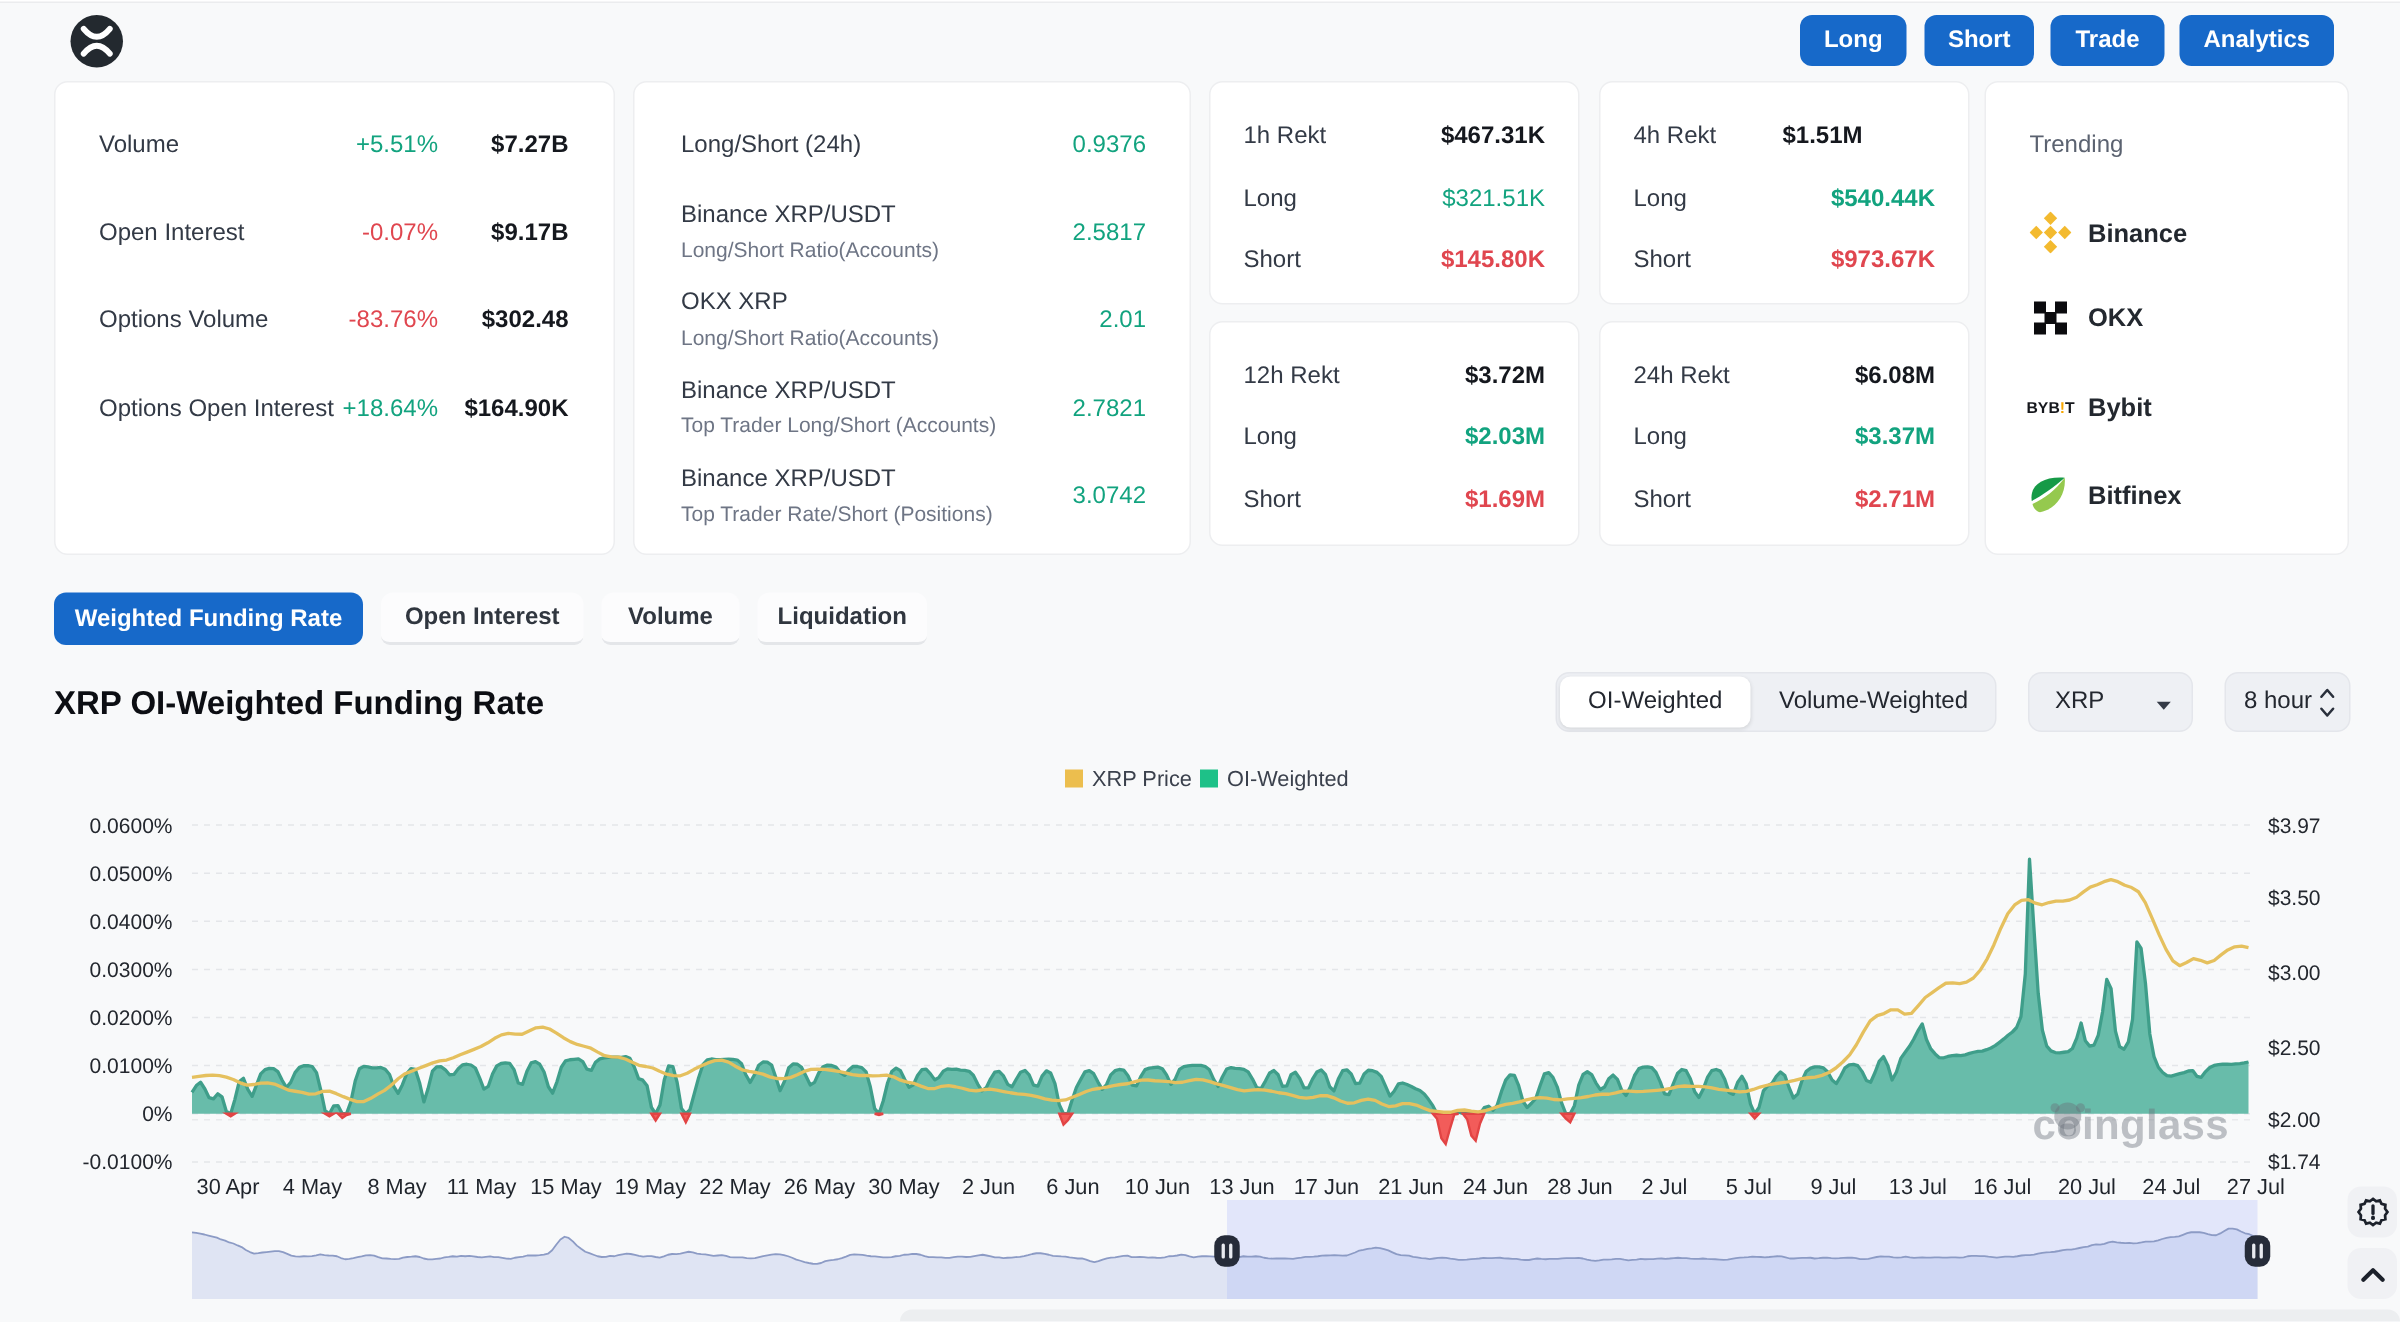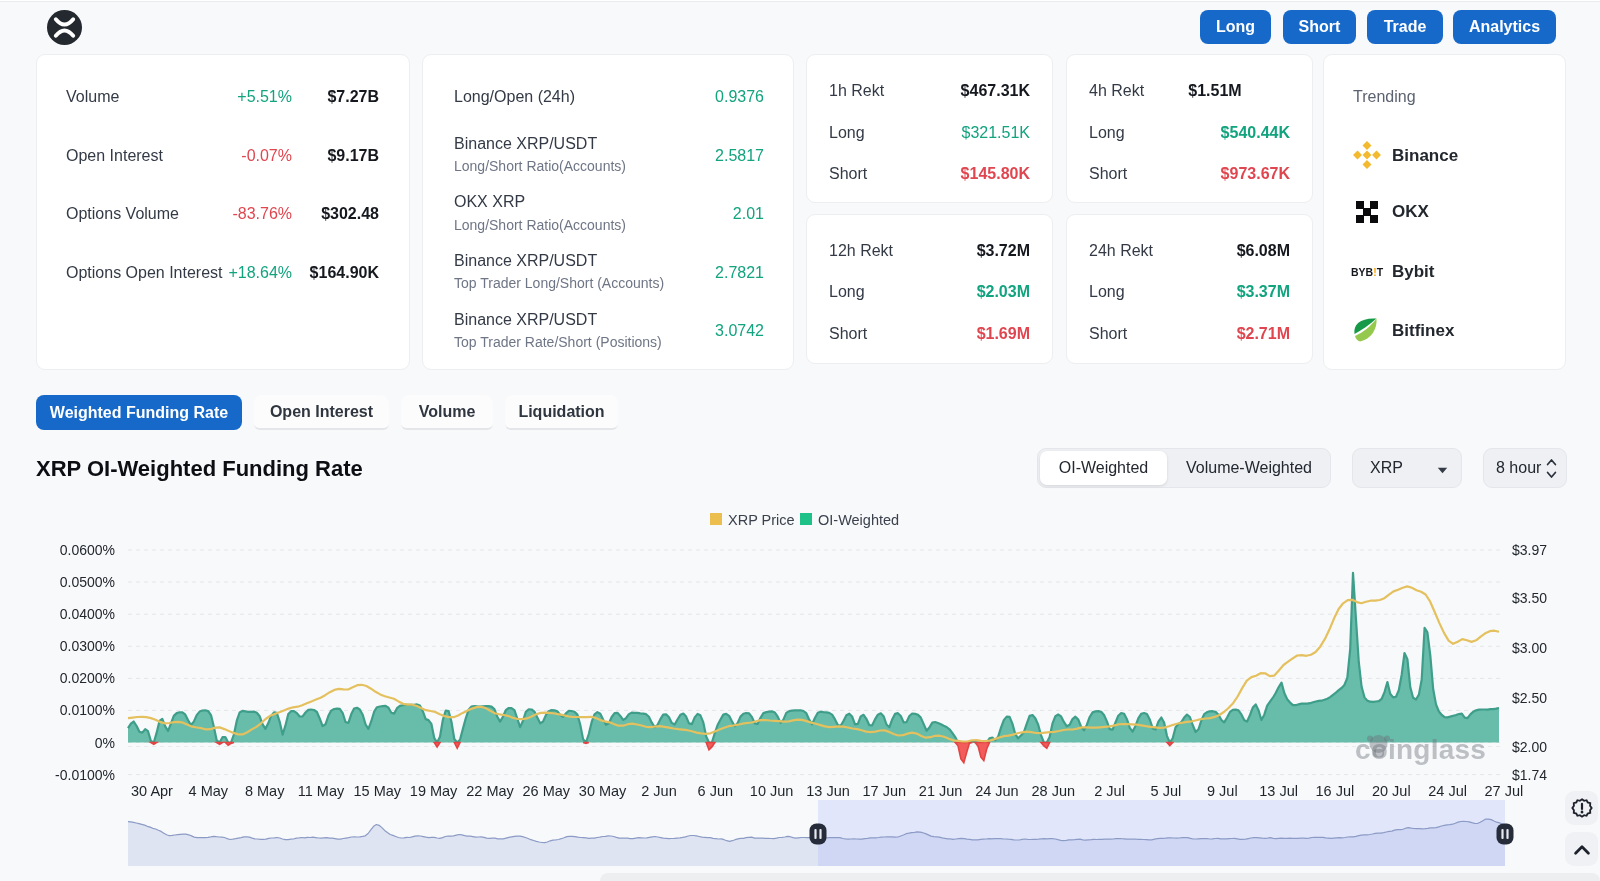--- a/index.html
+++ b/index.html
@@ -44,21 +44,21 @@
 <div class="abs red" style="left:160px;top:147px;width:132px;text-align:right;font-size:16px;">-0.07%</div>
 <div class="abs row-val" style="left:230px;top:147px;width:149px;text-align:right;">$9.17B</div>
 <div class="abs row-label" style="left:66px;top:205px;">Options Volume</div>
 <div class="abs red" style="left:160px;top:205px;width:132px;text-align:right;font-size:16px;">-83.76%</div>
 <div class="abs row-val" style="left:230px;top:205px;width:149px;text-align:right;">$302.48</div>
 <div class="abs row-label" style="left:66px;top:264px;">Options Open Interest</div>
 <div class="abs green" style="left:160px;top:264px;width:132px;text-align:right;font-size:16px;">+18.64%</div>
 <div class="abs row-val" style="left:230px;top:264px;width:149px;text-align:right;">$164.90K</div>
 
 <div class="card" style="left:422px;top:54px;width:372px;height:316px;"></div>
-<div class="abs row-label" style="left:454px;top:88px;">Long/Open (24h)</div>
+<div class="abs row-label" style="left:454px;top:88px;">Long/Short (24h)</div>
 <div class="abs green" style="left:600px;top:88px;width:164px;text-align:right;font-size:16px;">0.9376</div>
 <div class="abs row-label" style="left:454px;top:135px;">Binance XRP/USDT</div>
 <div class="abs sub" style="left:454px;top:158px;">Long/Short Ratio(Accounts)</div>
 <div class="abs green" style="left:600px;top:147px;width:164px;text-align:right;font-size:16px;">2.5817</div>
 <div class="abs row-label" style="left:454px;top:193px;">OKX XRP</div>
 <div class="abs sub" style="left:454px;top:217px;">Long/Short Ratio(Accounts)</div>
 <div class="abs green" style="left:600px;top:205px;width:164px;text-align:right;font-size:16px;">2.01</div>
 <div class="abs row-label" style="left:454px;top:252px;">Binance XRP/USDT</div>
 <div class="abs sub" style="left:454px;top:275px;">Top Trader Long/Short (Accounts)</div>
 <div class="abs green" style="left:600px;top:264px;width:164px;text-align:right;font-size:16px;">2.7821</div>

